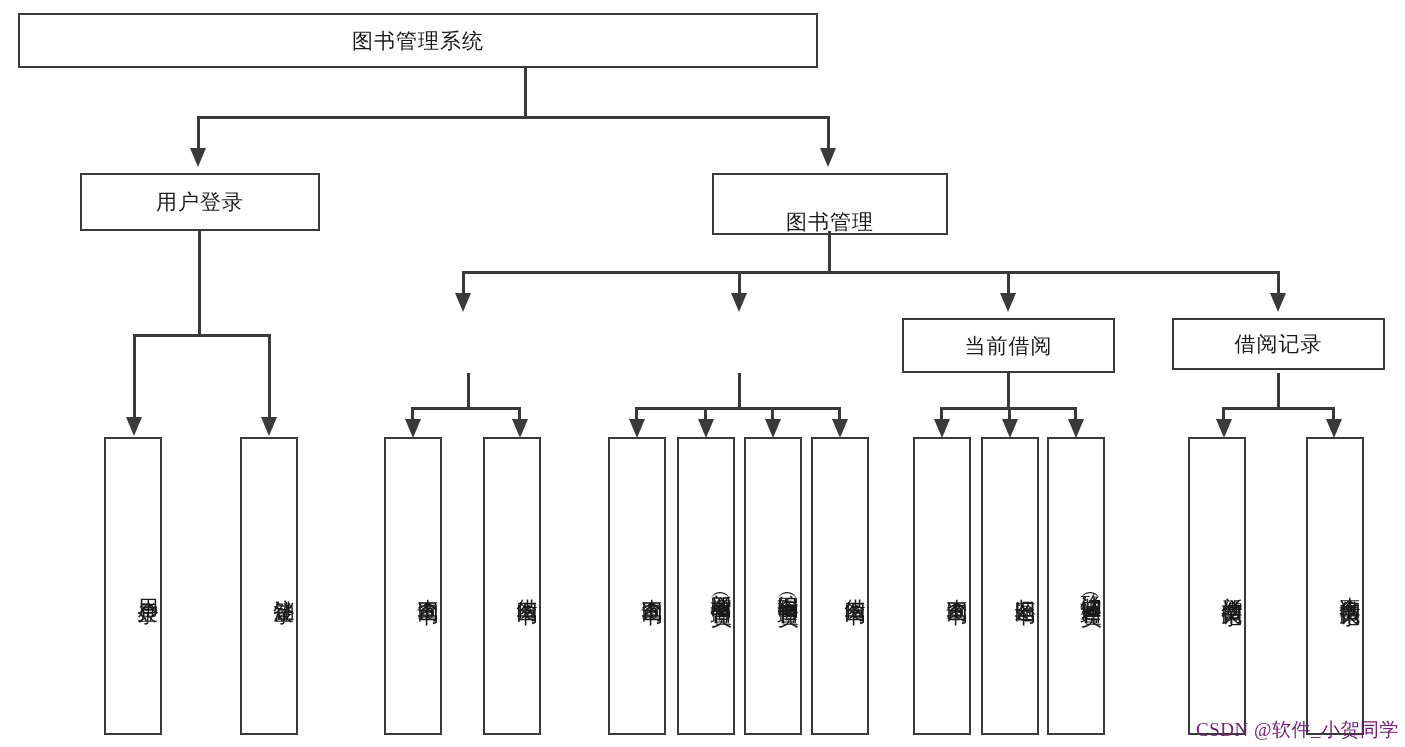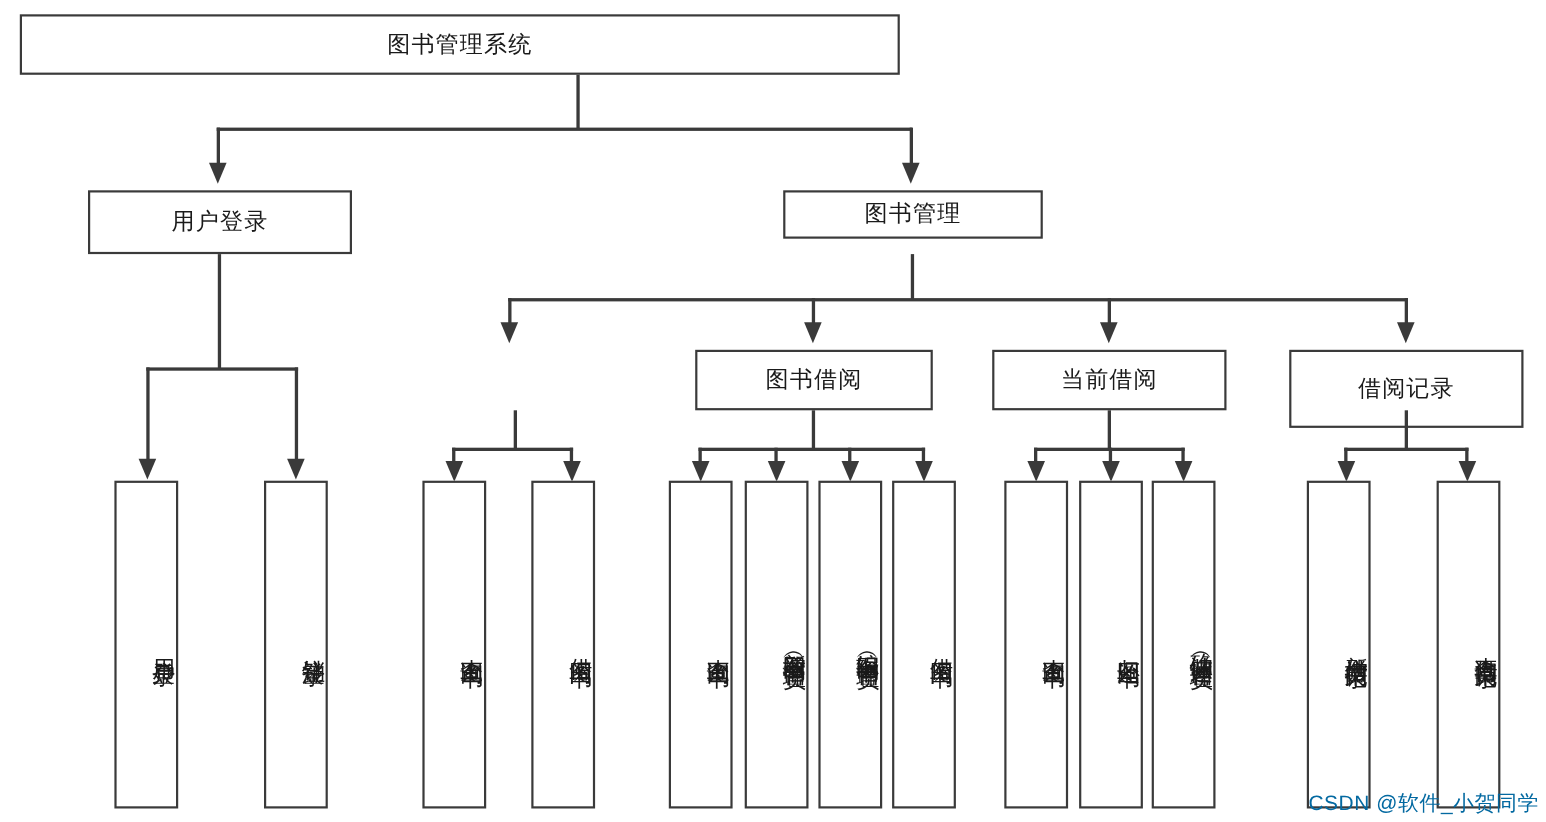--- a/index.html
+++ b/index.html
@@ -65,24 +65,25 @@
     border-left: 8px solid transparent;
     border-right: 8px solid transparent;
     border-top: 19px solid #3a3a3a;
   }
   
   #watermark {
     position: absolute;
     right: 6px;
     bottom: 4px;
     font-size: 19px;
-    color: #0369a1;
+    color: #701a75;
     letter-spacing: 0.5px;
     white-space: nowrap;
     pointer-events: none;
+    font-family: Liberation Serif, serif;
   }
 </style>
 </head>
 <body>
 
 <div id="diagram-canvas">
 
   <div class="node horiz" style="left:18px; top:13px; width:800px; height:55px;">
     <span class="node-label">图书管理系统</span>
   </div>
@@ -91,21 +92,21 @@
   <div class="conn h" style="left:197px; top:116px; width:632px; height:3px;"></div>
   <div class="conn v" style="left:197px; top:116px; width:3px; height:33px;"></div>
   <div class="conn v" style="left:827px; top:116px; width:3px; height:33px;"></div>
   <div class="arrow" style="left:190px; top:148px;"></div>
   <div class="arrow" style="left:820px; top:148px;"></div>
 
   <div class="node horiz" style="left:80px; top:173px; width:240px; height:58px;">
     <span class="node-label">用户登录</span>
   </div>
 
-  <div class="node horiz" style="left:712px; top:173px; width:236px; height:44px;">
+  <div class="node horiz" style="left:712px; top:173px; width:236px; height:62px;align-items:flex-end;">
     <span class="node-label">图书管理</span>
   </div>
 
   <div class="conn v" style="left:198px; top:231px; width:3px; height:105px;"></div>
   <div class="conn h" style="left:133px; top:334px; width:138px; height:3px;"></div>
   <div class="conn v" style="left:133px; top:334px; width:3px; height:84px;"></div>
   <div class="conn v" style="left:268px; top:334px; width:3px; height:84px;"></div>
   <div class="arrow" style="left:126px; top:417px;"></div>
   <div class="arrow" style="left:261px; top:417px;"></div>
 
@@ -113,27 +114,24 @@
   <div class="conn h" style="left:462px; top:271px; width:818px; height:3px;"></div>
   <div class="conn v" style="left:462px; top:271px; width:3px; height:23px;"></div>
   <div class="conn v" style="left:738px; top:271px; width:3px; height:23px;"></div>
   <div class="conn v" style="left:1007px; top:271px; width:3px; height:23px;"></div>
   <div class="conn v" style="left:1277px; top:271px; width:3px; height:23px;"></div>
   <div class="arrow" style="left:455px; top:293px;"></div>
   <div class="arrow" style="left:731px; top:293px;"></div>
   <div class="arrow" style="left:1000px; top:293px;"></div>
   <div class="arrow" style="left:1270px; top:293px;"></div>
 
-  <div class="node horiz" style="left:632px; top:318px; width:216px; height:55px;">
-    <span class="node-label">图书借阅</span>
-  </div>
   <div class="node horiz" style="left:902px; top:318px; width:213px; height:55px;">
     <span class="node-label">当前借阅</span>
   </div>
-  <div class="node horiz" style="left:1172px; top:318px; width:213px; height:71px;">
+  <div class="node horiz" style="left:1172px; top:318px; width:213px; height:52px;">
     <span class="node-label">借阅记录</span>
   </div>
 
   <div class="conn v" style="left:467px; top:373px; width:3px; height:36px;"></div>
   <div class="conn h" style="left:411px; top:407px; width:110px; height:3px;"></div>
   <div class="conn v" style="left:411px; top:407px; width:3px; height:14px;"></div>
   <div class="conn v" style="left:518px; top:407px; width:3px; height:14px;"></div>
   <div class="arrow" style="left:405px; top:419px;"></div>
   <div class="arrow" style="left:512px; top:419px;"></div>
 

